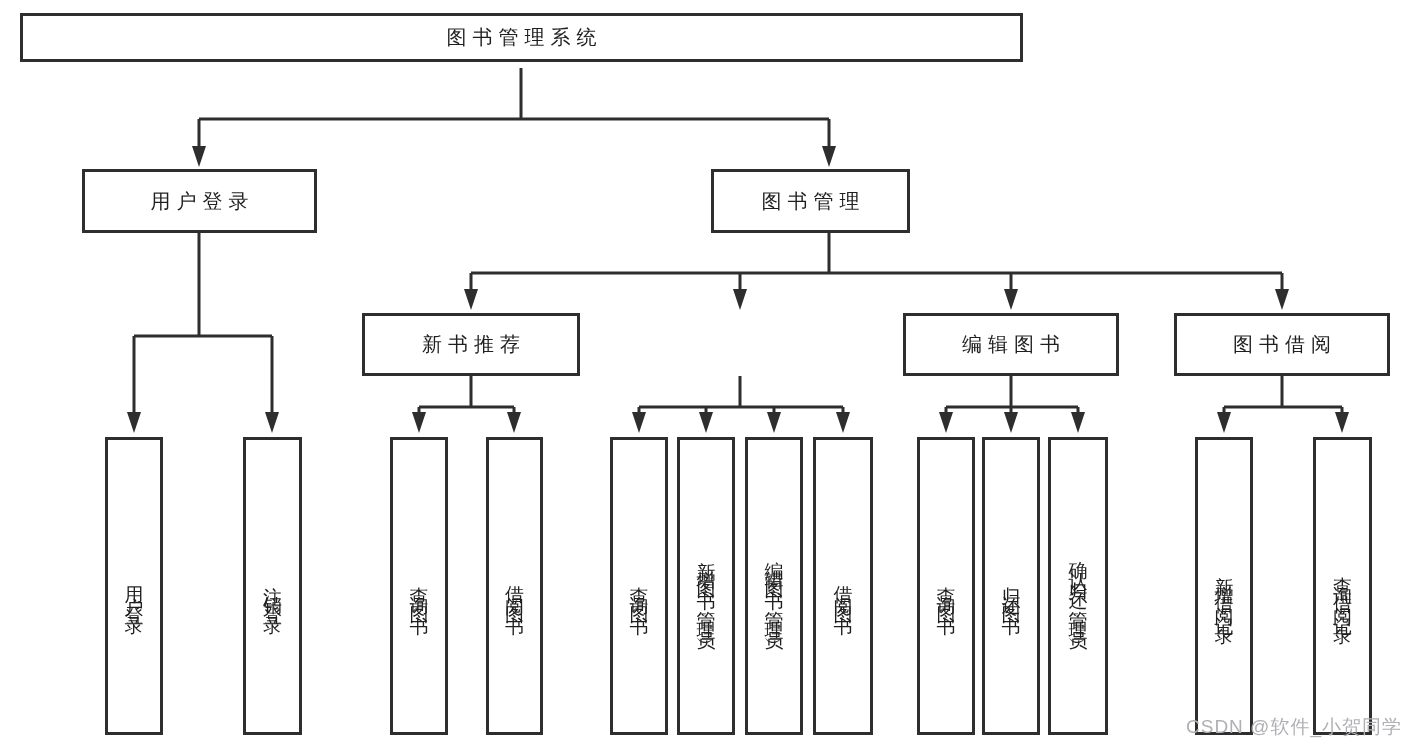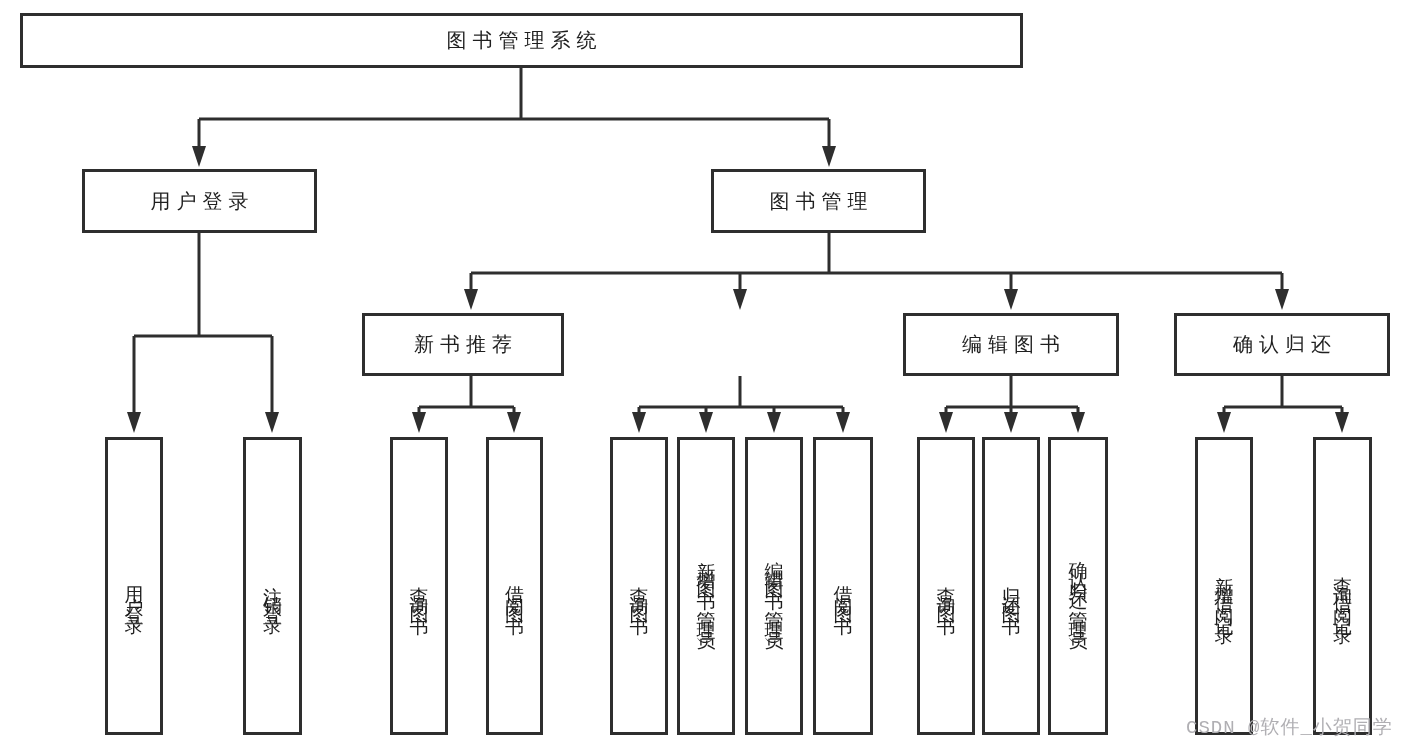--- a/index.html
+++ b/index.html
@@ -65,43 +65,42 @@
     transform:translateX(-50%);
   }
   .watermark{
     position:absolute;
     left:1186px;top:714px;
     font-size:19px;
     letter-spacing:1px;
     color:var(--watermark);
     white-space:nowrap;
     z-index:5;
-    font-family:Liberation Mono, monospace;
   }
 </style>
 </head>
 <body>
 
 <div class="canvas">
 
-  <div class="box box-h" style="left:20px;top:13px;width:1003px;height:55px">
+  <div class="box box-h" style="left:20px;top:13px;width:1003px;height:49px">
     <span>图书管理系统</span>
   </div>
 
   <div class="vl" style="left:521px;top:68px;height:51px"></div>
   <div class="hl" style="left:199px;top:119px;width:630px"></div>
   <div class="vl" style="left:199px;top:119px;height:29px"></div>
   <div class="ar" style="left:199px;top:146px"></div>
   <div class="vl" style="left:829px;top:119px;height:29px"></div>
   <div class="ar" style="left:829px;top:146px"></div>
 
   <div class="box box-h" style="left:82px;top:169px;width:235px;height:64px">
     <span>用户登录</span>
   </div>
-  <div class="box box-h" style="left:711px;top:169px;width:215px;height:64px">
+  <div class="box box-h" style="left:711px;top:169px;width:199px;height:64px">
     <span>图书管理</span>
   </div>
 
   <div class="vl" style="left:199px;top:233px;height:103px"></div>
   <div class="hl" style="left:134px;top:336px;width:138px"></div>
   <div class="vl" style="left:134px;top:336px;height:77px"></div>
   <div class="ar" style="left:134px;top:412px"></div>
   <div class="vl" style="left:272px;top:336px;height:77px"></div>
   <div class="ar" style="left:272px;top:412px"></div>
 
@@ -109,28 +108,28 @@
   <div class="hl" style="left:471px;top:273px;width:811px"></div>
   <div class="vl" style="left:471px;top:273px;height:16px"></div>
   <div class="ar" style="left:471px;top:289px"></div>
   <div class="vl" style="left:740px;top:273px;height:16px"></div>
   <div class="ar" style="left:740px;top:289px"></div>
   <div class="vl" style="left:1011px;top:273px;height:16px"></div>
   <div class="ar" style="left:1011px;top:289px"></div>
   <div class="vl" style="left:1282px;top:273px;height:16px"></div>
   <div class="ar" style="left:1282px;top:289px"></div>
 
-  <div class="box box-h" style="left:362px;top:313px;width:202px;height:63px">
+  <div class="box box-h" style="left:362px;top:313px;width:218px;height:63px">
     <span>新书推荐</span>
   </div>
   <div class="box box-h" style="left:903px;top:313px;width:216px;height:63px">
     <span>编辑图书</span>
   </div>
   <div class="box box-h" style="left:1174px;top:313px;width:216px;height:63px">
-    <span>确认归还</span>
+    <span>图书借阅</span>
   </div>
 
   <div class="vl" style="left:471px;top:376px;height:31px"></div>
   <div class="hl" style="left:419px;top:407px;width:95px"></div>
   <div class="vl" style="left:419px;top:407px;height:6px"></div>
   <div class="ar" style="left:419px;top:412px"></div>
   <div class="vl" style="left:514px;top:407px;height:6px"></div>
   <div class="ar" style="left:514px;top:412px"></div>
 
   <div class="vl" style="left:740px;top:376px;height:31px"></div>

